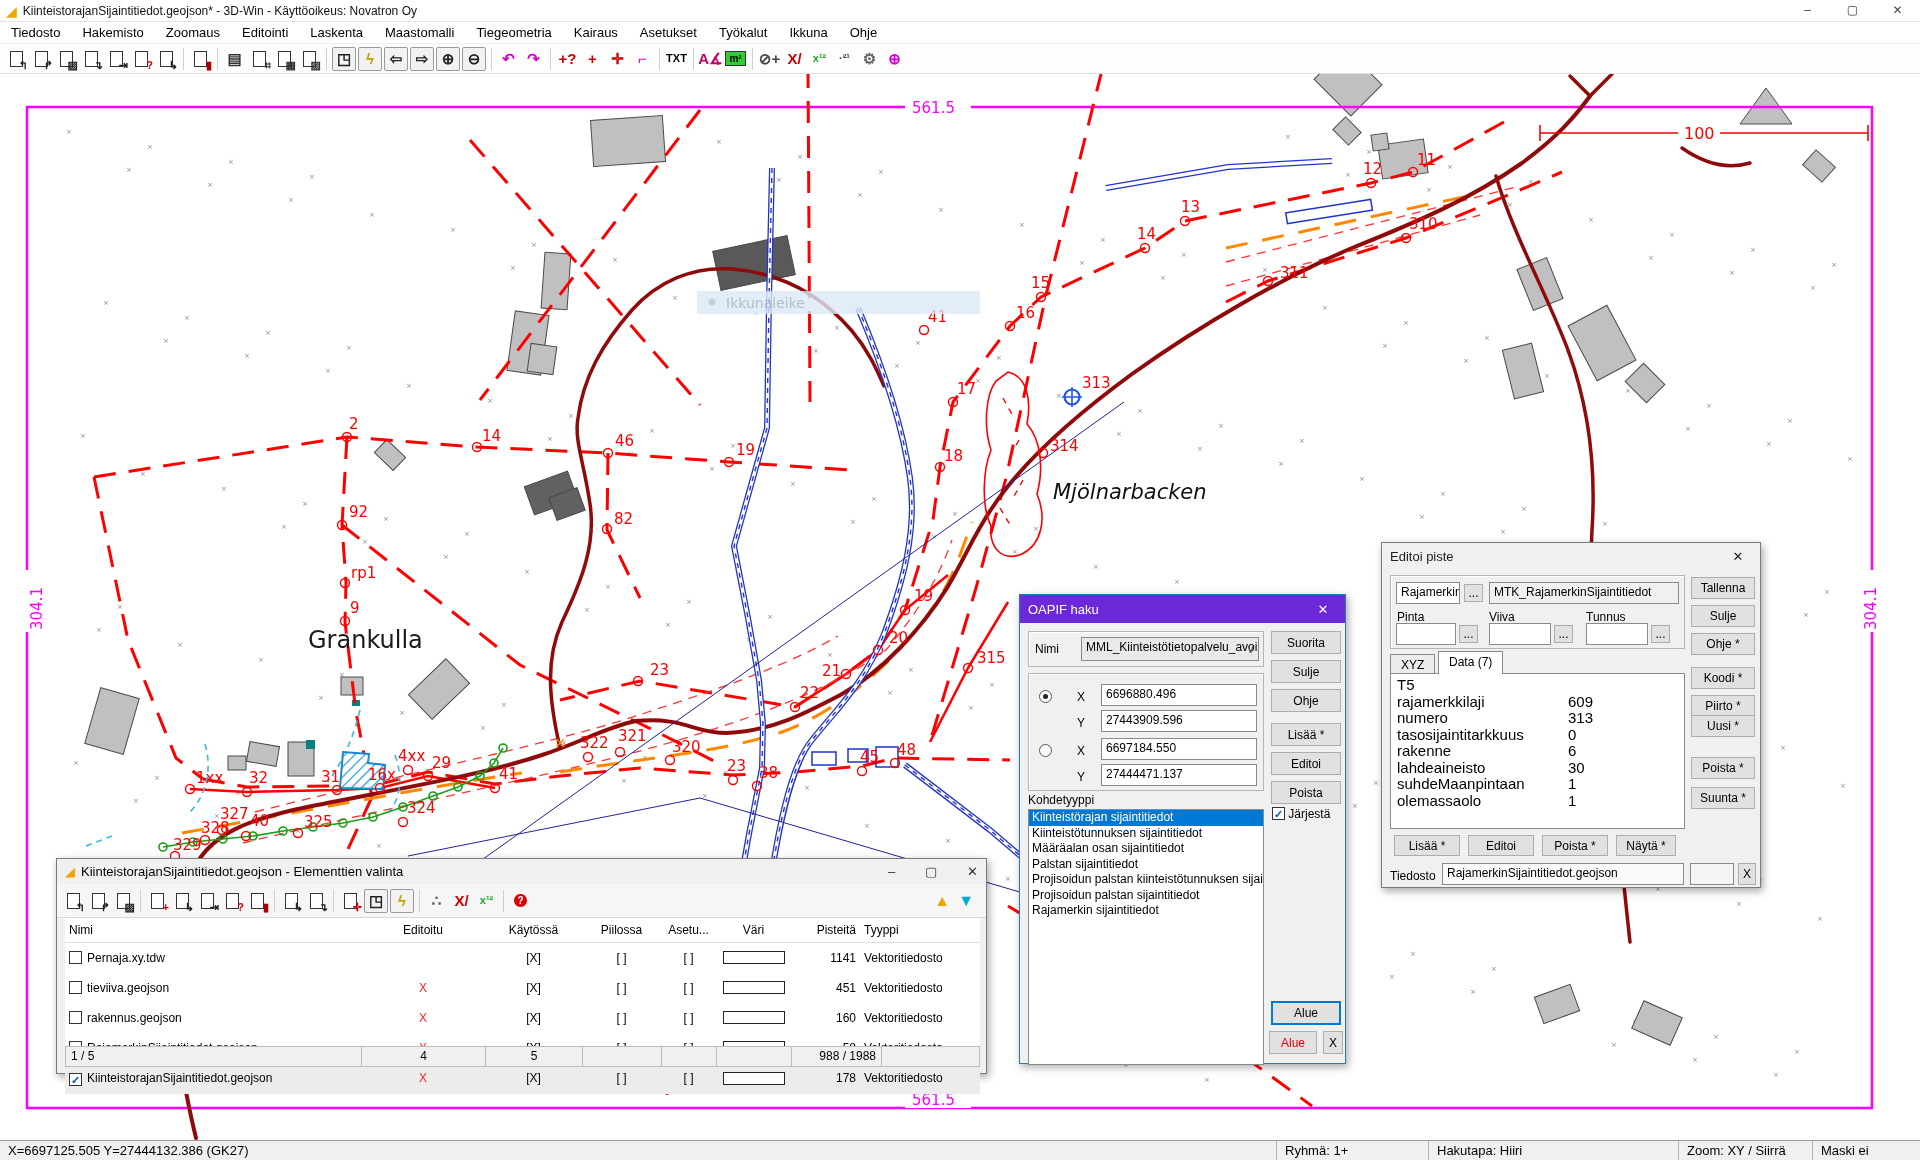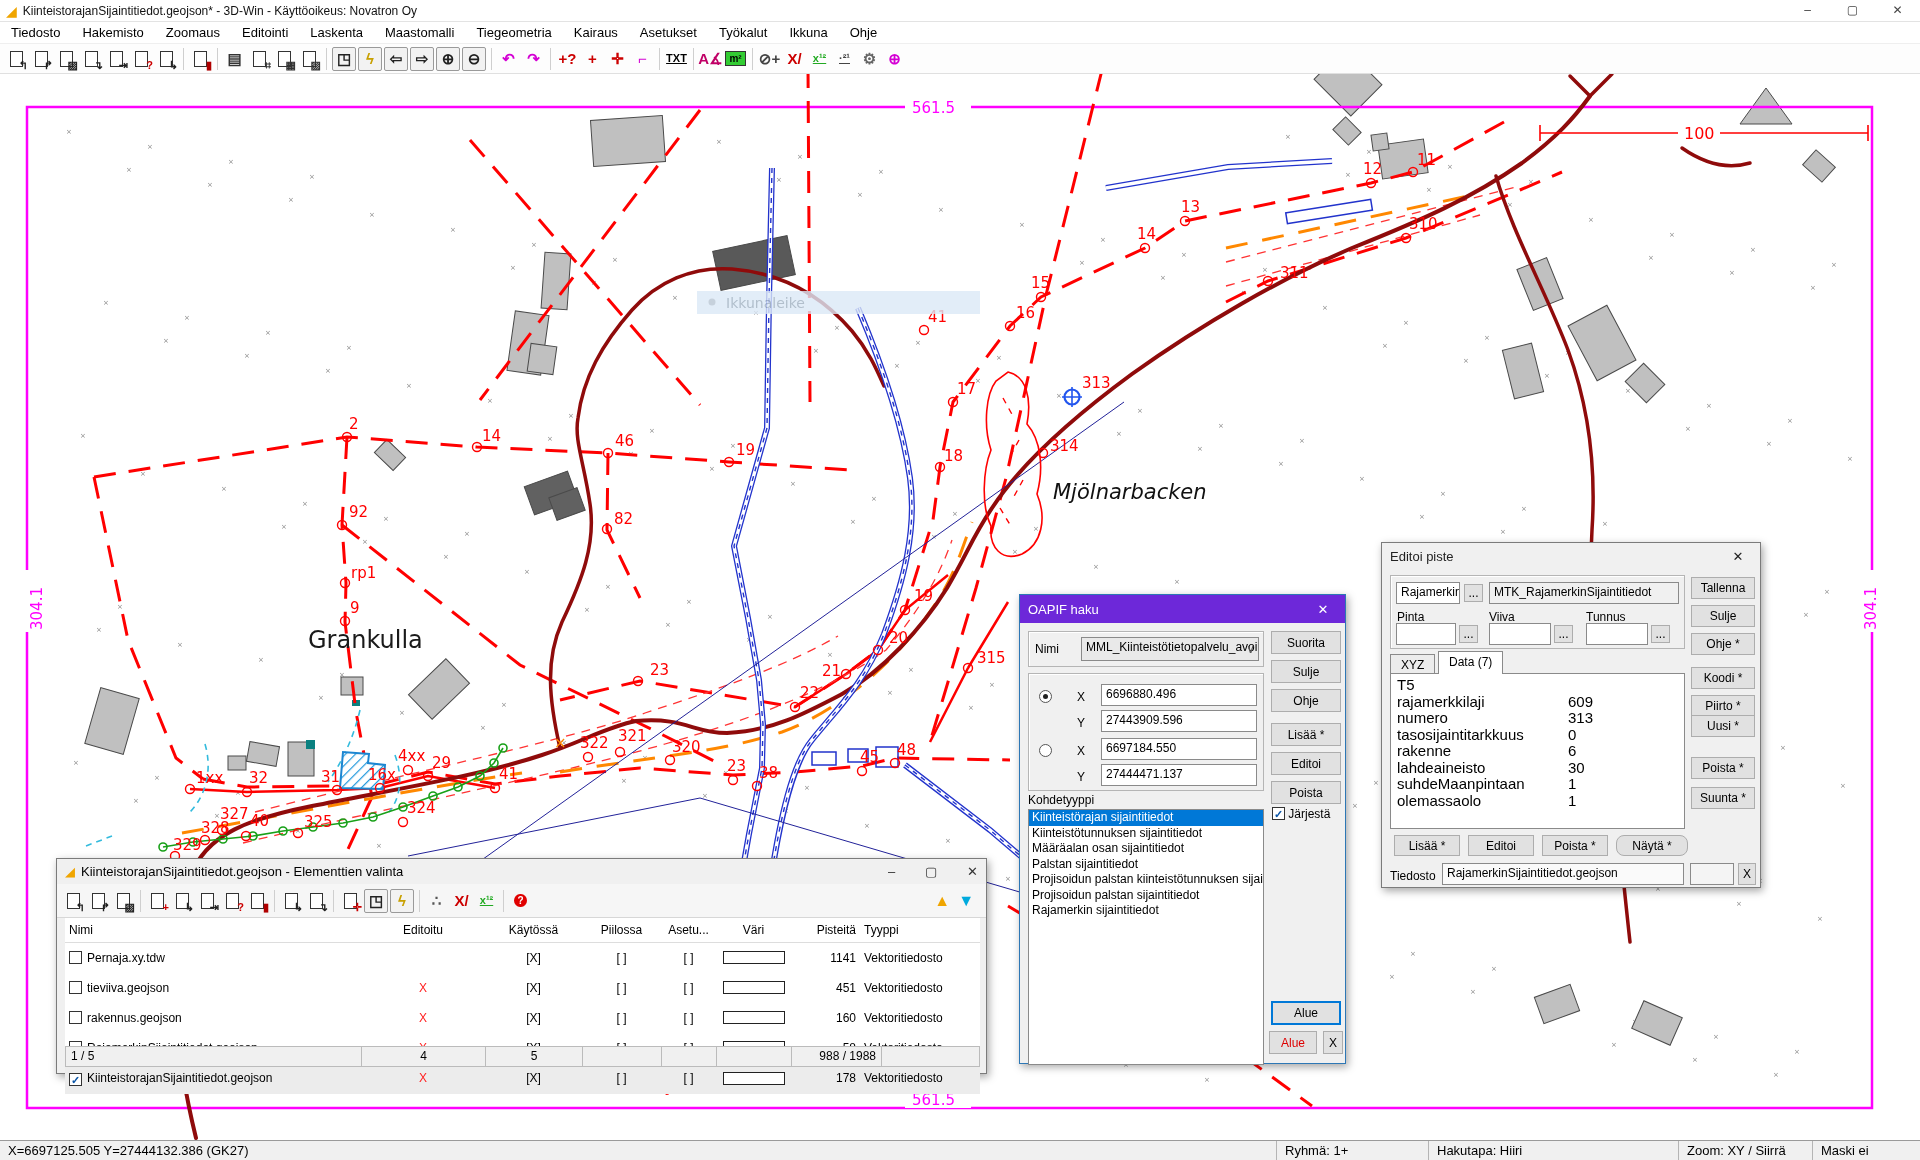--- a/index.html
+++ b/index.html
@@ -15,21 +15,21 @@
   #menubar { position:absolute; left:0; top:22px; width:1920px; height:22px; background:#ffffff;
     display:flex; align-items:center; z-index:50; border-bottom:1px solid #efefef;}
   #menubar .mitem { padding:0 11px; font-size:13px; height:22px; line-height:22px; }
   #toolbar { position:absolute; left:0; top:44px; width:1920px; height:30px; background:#fdfdfd;
     display:flex; align-items:center; z-index:50; border-bottom:1px solid #e0e0e0; padding-left:4px; }
   .tbsep { width:1px; height:22px; background:#cfcfcf; margin:0 4px; }
   .tbi { width:25px; height:25px; display:flex; align-items:center; justify-content:center; position:relative; }
   .tbi .pg { width:13px; height:16px; background:#fff; border:1px solid #333; position:relative; }
   .tbi .ov { position:absolute; font-size:11px; font-weight:bold; right:1px; bottom:0px; line-height:11px; }
   .tbi .gly { font-size:15px; font-weight:bold; line-height:15px; }
-  .tbi.small .gly { font-size:11px;text-decoration:underline; }
+  .tbi.small .gly { font-size:11px; }
   .tbi .badge { font-size:10px; font-weight:bold; padding:1px 3px; border:1px solid #333; }
   .tbi.b3d { border:1px solid #9a9a9a; background:#f2f2f2; border-radius:2px; width:24px; height:24px; margin:0 1px; }
   
   .dlg { position:absolute; background:#f0f0f0; border:1px solid #7b7b7b; box-shadow:2px 3px 8px rgba(0,0,0,.35); }
   .dlg .dtitle { height:26px; display:flex; align-items:center; padding:0 8px; font-size:13px; }
   .dlg .dtitle .dx { margin-left:auto; width:28px; text-align:center; font-size:13px; }
   .field { background:#fff; border:1px solid #8a8a8a; font-size:12px; padding:2px 4px;
     white-space:nowrap; overflow:hidden; }
   .field.ro { background:#f0f0f0; }
   .btn { background:#e1e1e1; border:1px solid #adadad; text-align:center; font-size:12px;
@@ -1130,21 +1130,21 @@
     </div>
   <div id="editoi-rowbtns"></div>
   <div id="editoi-rightbtns"></div>
   <span style="position:absolute;left:8px;top:326px">Tiedosto</span>
   <div class="field ro" style="position:absolute;left:60px;top:320px;width:242px;height:22px;background:#fafafa">RajamerkinSijaintitiedot.geojson</div>
   <div class="field" style="position:absolute;left:308px;top:320px;width:44px;height:22px;background:#f4f4f4"></div>
   <div class="btn" style="position:absolute;left:356px;top:320px;width:18px;height:22px">X</div>
 <div class="btn" style="position: absolute; left: 12px; top: 292px; width: 66px; height: 21px;">Lisää *</div>
     <div class="btn" style="position: absolute; left: 86px; top: 292px; width: 66px; height: 21px;">Editoi</div>
     <div class="btn" style="position: absolute; left: 160px; top: 292px; width: 66px; height: 21px;">Poista *</div>
-    <div class="btn" style="position: absolute; left: 234px; top: 292px; width: 72px; height: 21px; border-radius: 8px;">Näytä *</div>
+    <div class="btn" style="position: absolute; left: 234px; top: 292px; width: 60px; height: 21px;">Näytä *</div>
     <div class="btn" style="position: absolute; left: 309px; top: 34px; width: 64px; height: 22px;">Tallenna</div>
     <div class="btn" style="position: absolute; left: 309px; top: 62px; width: 64px; height: 22px;">Sulje</div>
     <div class="btn" style="position: absolute; left: 309px; top: 90px; width: 64px; height: 22px;">Ohje *</div>
     <div class="btn" style="position: absolute; left: 309px; top: 124px; width: 64px; height: 22px;">Koodi *</div>
     <div class="btn" style="position: absolute; left: 309px; top: 152px; width: 64px; height: 22px;">Piirto *</div>
     <div class="btn" style="position: absolute; left: 309px; top: 172px; width: 64px; height: 22px;">Uusi *</div>
     <div class="btn" style="position: absolute; left: 309px; top: 214px; width: 64px; height: 22px;">Poista *</div>
     <div class="btn" style="position: absolute; left: 309px; top: 244px; width: 64px; height: 22px;">Suunta *</div>
   </div>
 

